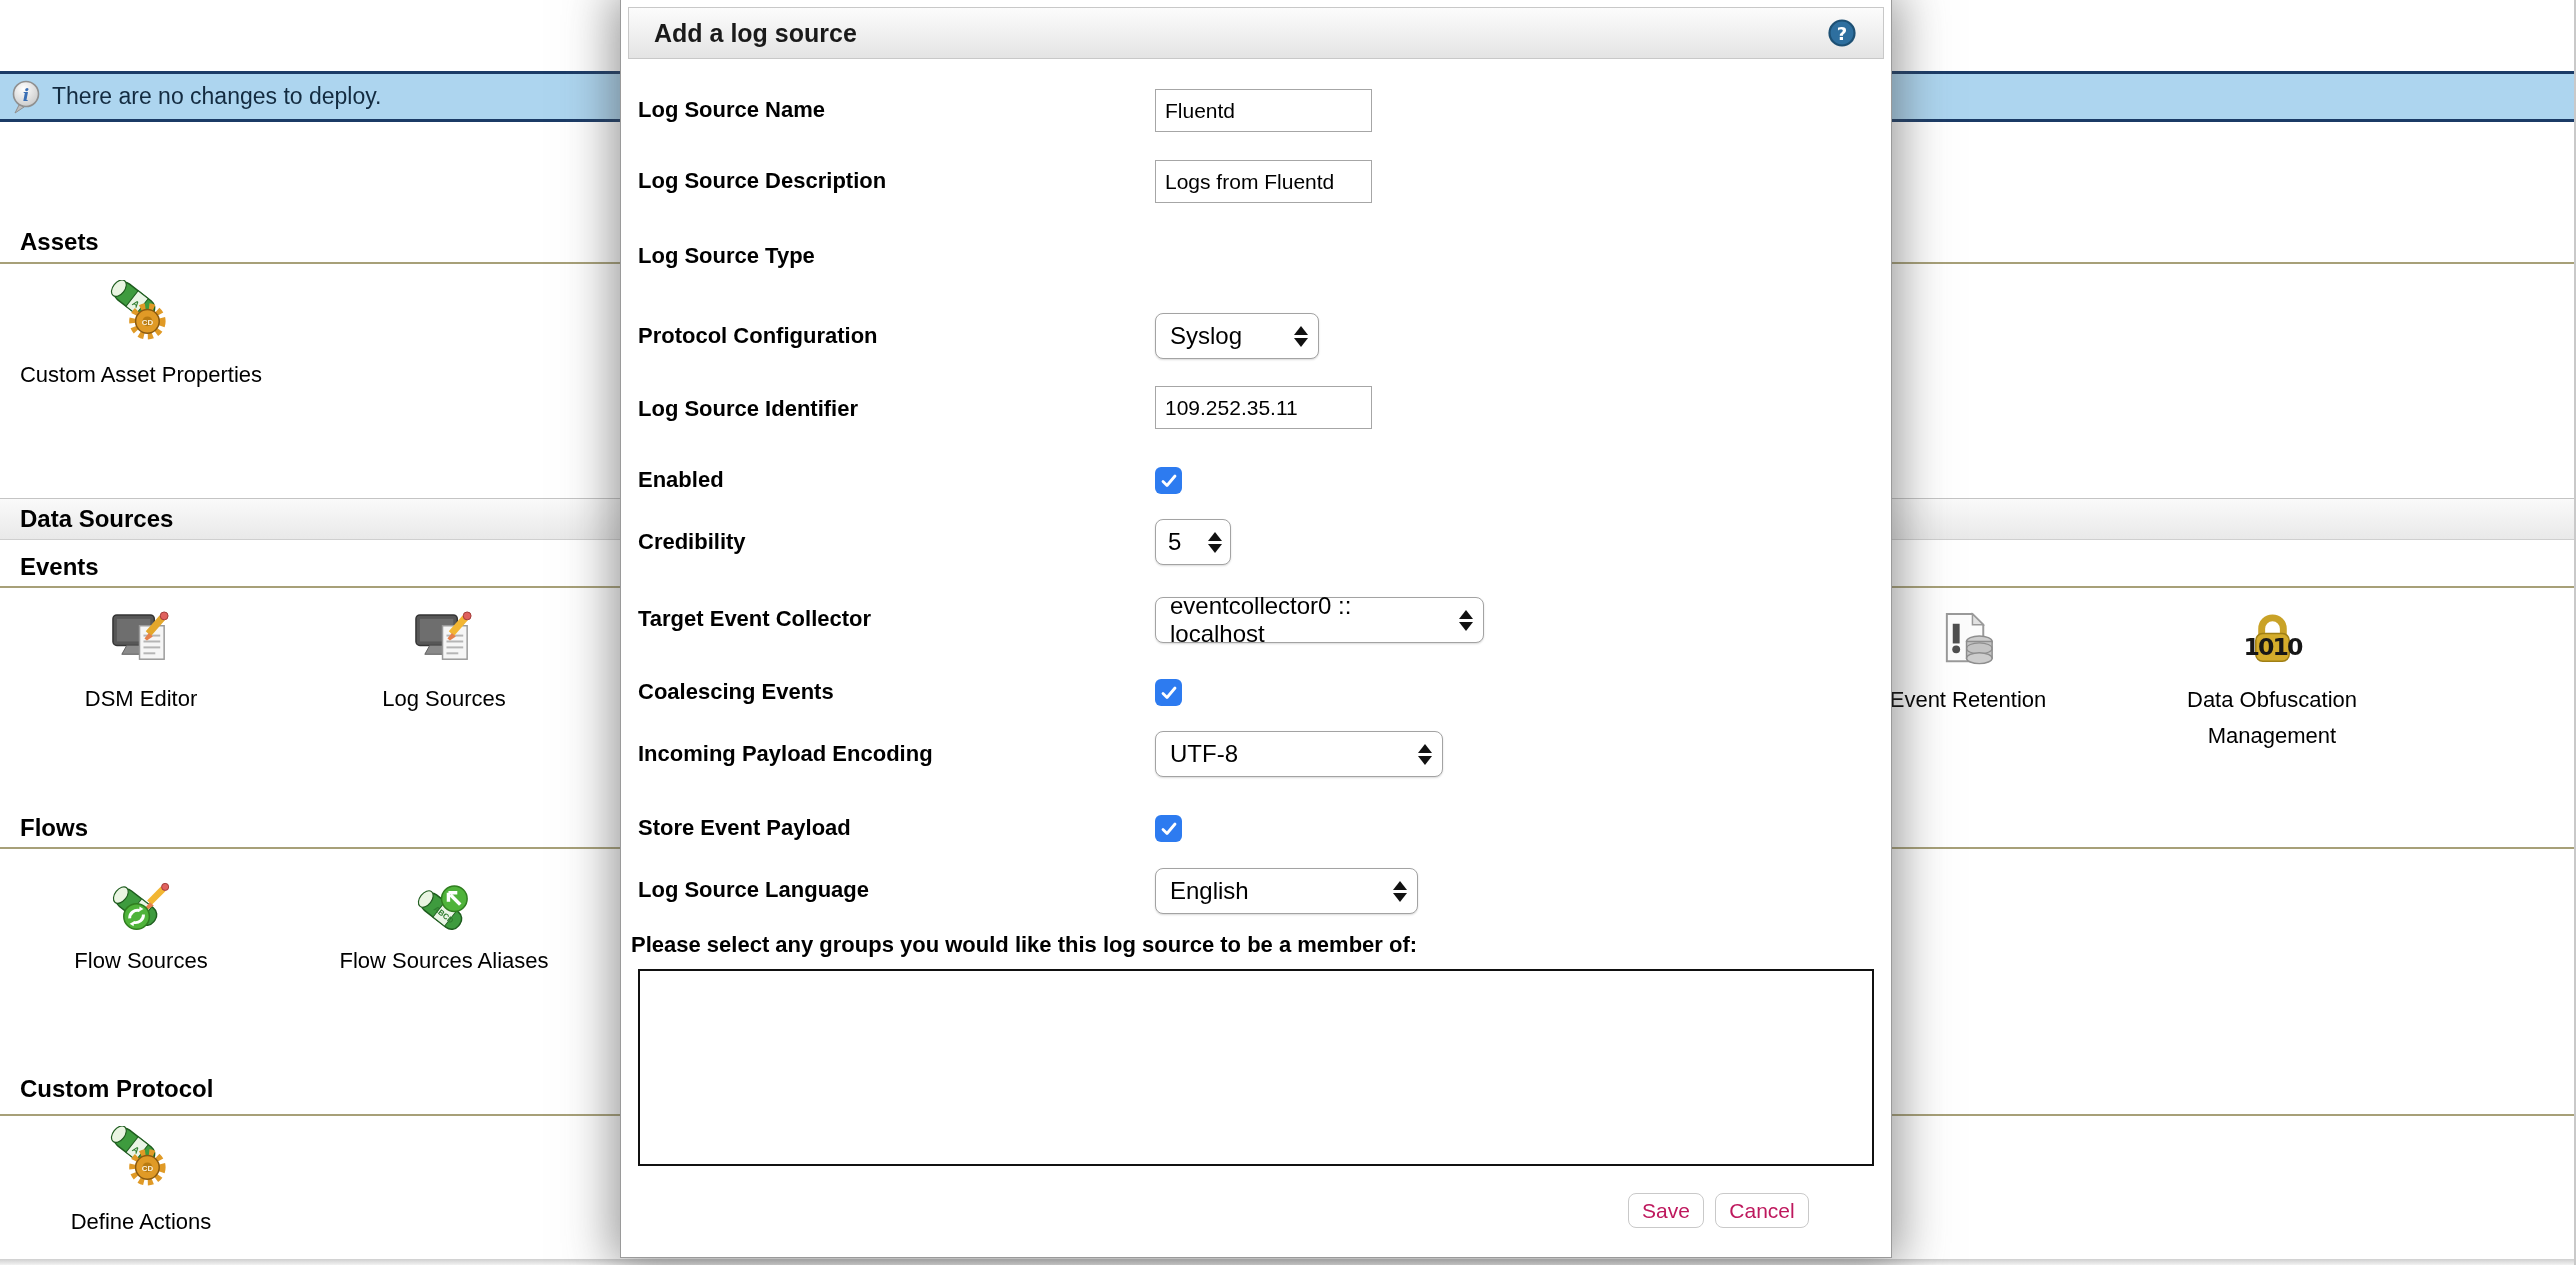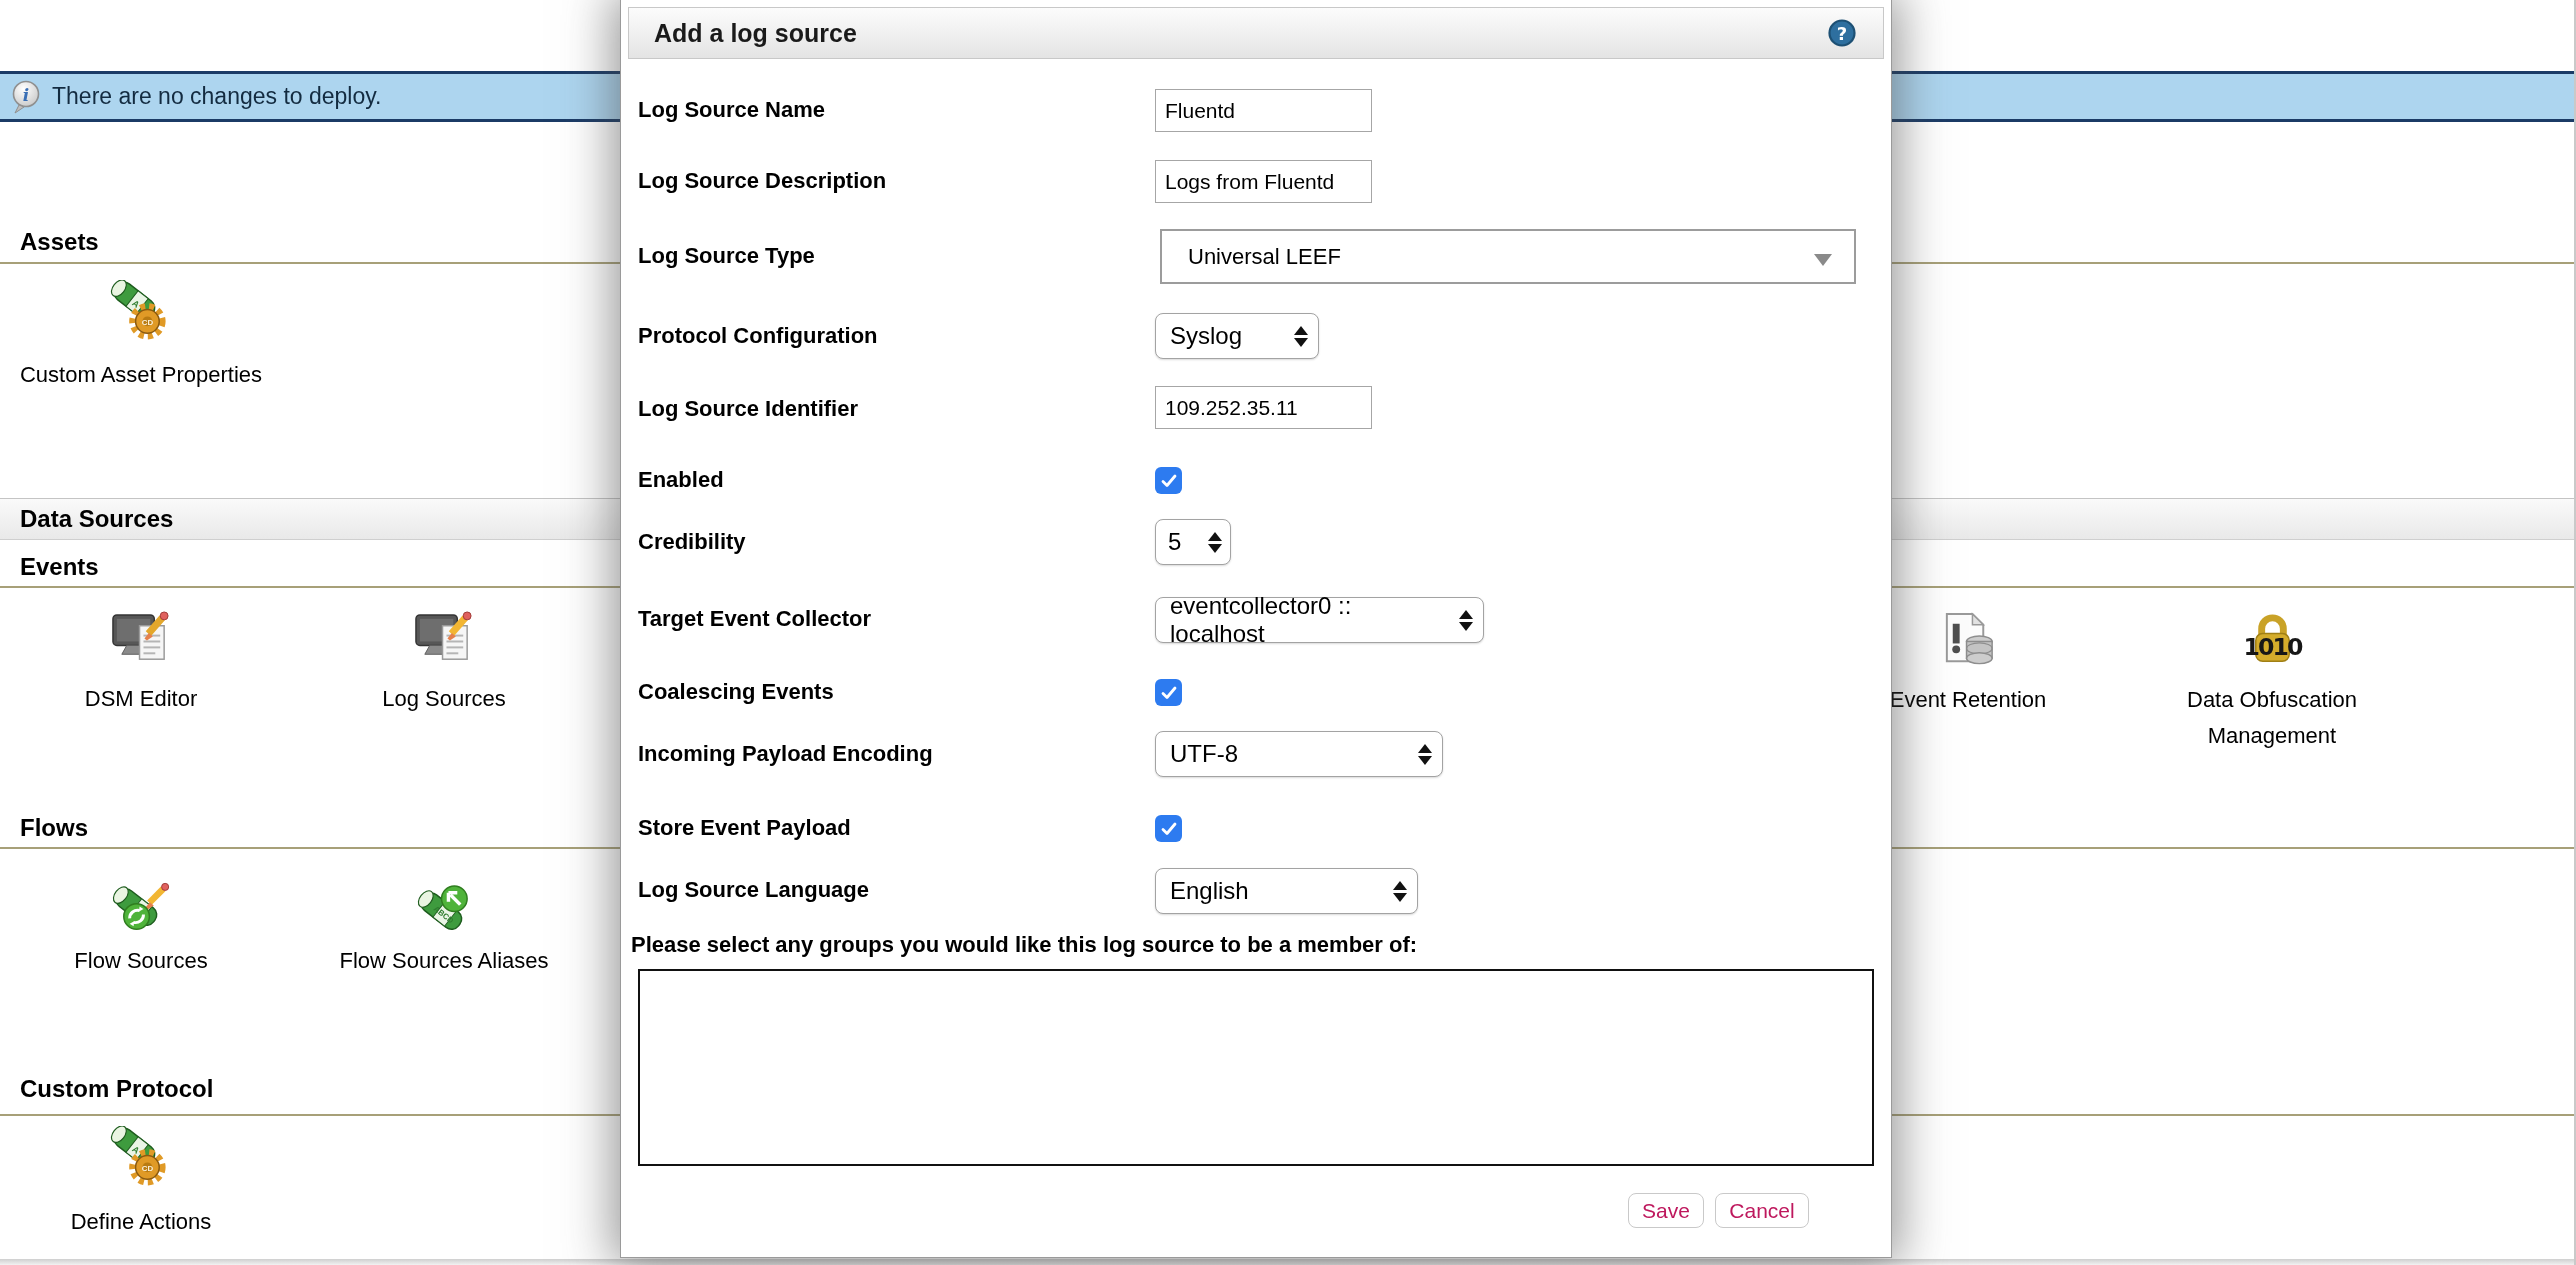--- a/index.html
+++ b/index.html
@@ -236,24 +236,20 @@
       </span>
     </div>
 
     <div class="f-label" style="top:95px;">Log Source Name</div>
     <input class="tin" style="top: 89px;" type="text" value="Fluentd">
 
     <div class="f-label" style="top:166px;">Log Source Description</div>
     <input class="tin" style="top: 160px;" type="text" value="Logs from Fluentd">
 
     <div class="f-label" style="top:241px;">Log Source Type</div>
-    <div class="bigdd">
-      <span>Universal LEEF</span>
-      <span class="tri"></span>
-    </div>
 
     <div class="f-label" style="top:321px;">Protocol Configuration</div>
     <div class="msel" style="top:313px; width:164px;">
       <span>Syslog</span>
       <span class="arrows">
           <span class="up"></span>
           <span class="down"></span>
         </span>
     </div>
 

